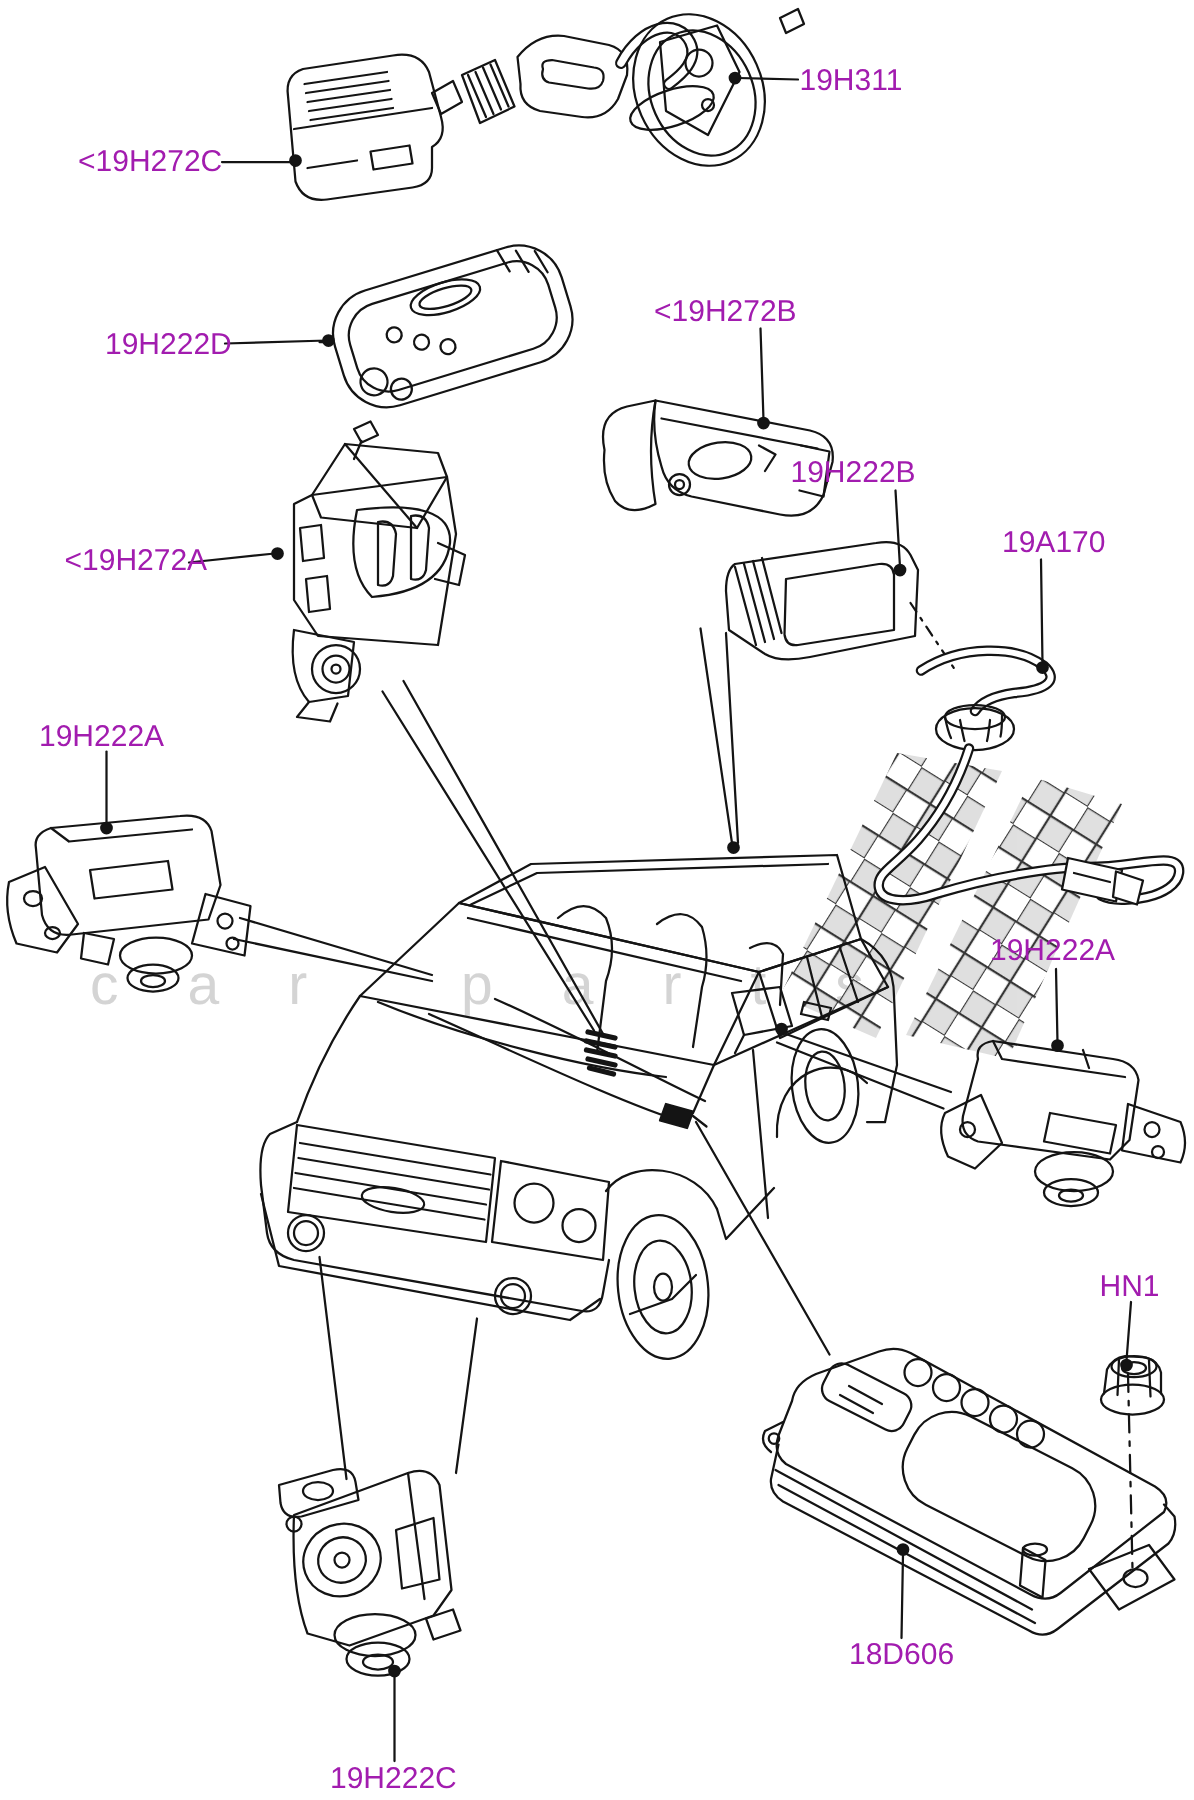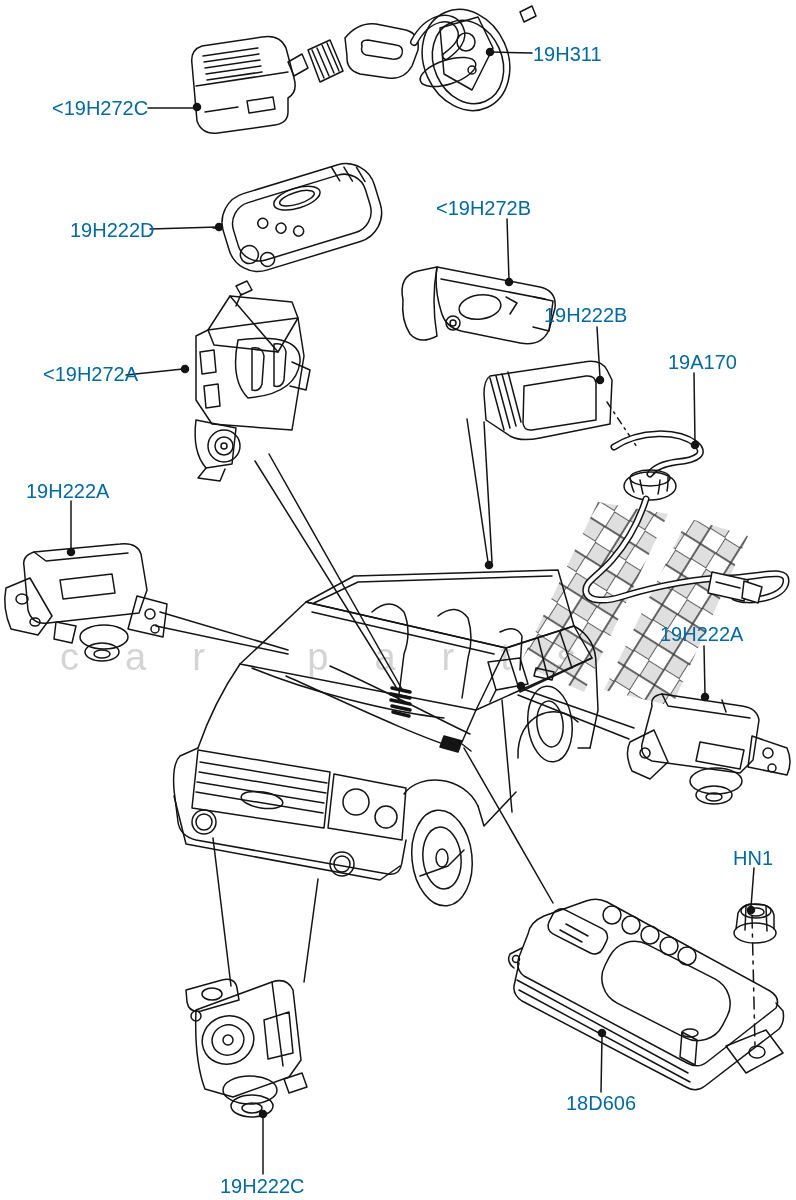--- a/index.html
+++ b/index.html
@@ -11,27 +11,27 @@
   .wm-word{position:absolute;left:52px;top:528px;z-index:0;
     font-family:"DejaVu Serif",serif;font-size:126px;line-height:1;
     letter-spacing:-5px;color:#f7c9cb;white-space:nowrap;}
   .wm-sub{position:absolute;left:60px;top:638px;z-index:0;
     font-family:"Liberation Sans",sans-serif;font-size:38px;line-height:1;
     letter-spacing:46px;color:#d4d4d4;white-space:nowrap;text-align:center;}
 
   svg.art{position:absolute;left:0;top:0;z-index:1;}
 
   
-  .lbl{position:absolute;z-index:2;color:#0369a1;font-size:20px;
+  .lbl{position:absolute;z-index:2;color:#a21caf;font-size:20px;
        line-height:1;white-space:nowrap;}
   .l-272c{left:52px;top:98px}
   .l-311{left:533px;top:44px}
   .l-222d{left:70px;top:220px}
   .l-272b{left:436px;top:198px}
-  .l-222b{left:544px;top:305px}
+  .l-222b{left:527px;top:305px}
   .l-170{left:668px;top:352px}
   .l-272a{left:43px;top:364px}
   .l-222a-l{left:26px;top:481px}
   .l-222a-r{left:660px;top:624px}
   .l-hn1{left:733px;top:848px}
   .l-18d{left:566px;top:1093px}
   .l-222c{left:220px;top:1176px}
 </style>
 </head>
 <body>

